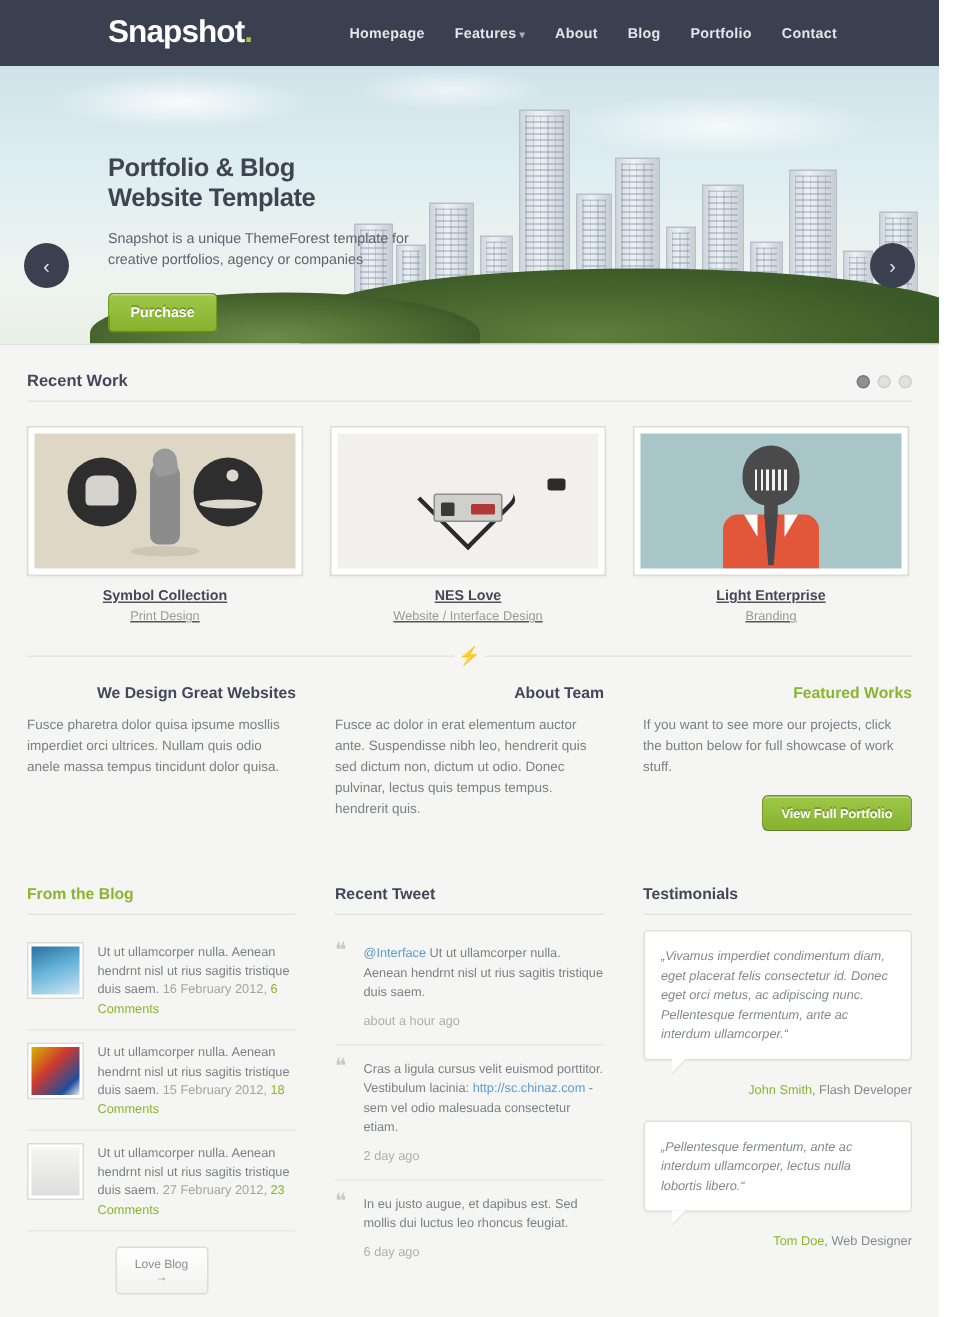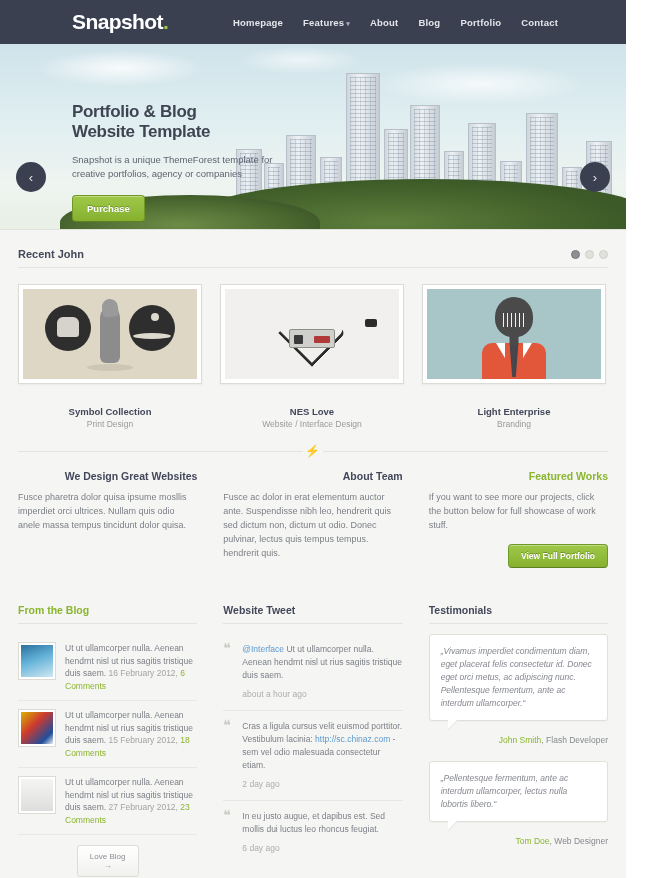--- a/index.html
+++ b/index.html
@@ -102,21 +102,21 @@
   .dot-pg { width:9px; height:9px; border-radius:50%; background:#e0e0dc; border:1px solid #cfcfca; cursor:pointer; }
   .dot-pg.active { background:#8d8f95; border-color:#76787d; }
 
   .works { display:flex; gap:18px; padding-top: 16px; }
   .work { width: 184px; }
   .thumb {
     height: 100px; background:#fff; border:1px solid #dcdcd6; padding:4px;
     box-shadow: 0 1px 2px rgba(0,0,0,.05); position:relative; overflow:hidden;
   }
   .thumb-inner { width:100%; height:100%; position:relative; overflow:hidden; }
-  .w-cap { text-align:center; margin-top: 22px; }
+  .w-cap { text-align:center; margin-top: 8px; text-decoration: underline; }
   .w-cap .t { font-size:9.5px; font-weight:bold; color:#43475a; }
   .w-cap .s { font-size:8.5px; color:#9a9a96; margin-top:2px; }
 
   
   .art1 { background:#ded7c6; }
   .art1 .circ { position:absolute; width:46px; height:46px; border-radius:50%; background:#2e2e2e; top:16px;}
   .art1 .c1 { left:22px; } .art1 .c2 { right:22px; }
   .art1 .eleph{ position:absolute; left:34px; top:28px; width:22px; height:20px; background:#d6d3cc; border-radius:6px 6px 3px 3px;}
   .art1 .moon { position:absolute; right:38px; top:24px; width:8px; height:8px; border-radius:50%; background:#ddd9cf;}
   .art1 .plate{ position:absolute; right:26px; top:44px; width:38px; height:6px; border-radius:50%; background:#ddd9cf;}
@@ -289,21 +289,21 @@
       </div>
     <div class="arrow right">
         <span>›</span>
       </div>
   </div>
 
   <div class="content">
     <div class="inner">
 
       <div class="sect-head">
-        <h2>Recent John</h2>
+        <h2>Recent Work</h2>
         <div class="dots">
           <span class="dot-pg active"></span>
           <span class="dot-pg"></span>
           <span class="dot-pg"></span>
         </div>
       </div>
 
       <div class="works">
         <div class="work">
           <div class="thumb">
@@ -418,21 +418,21 @@
                 <span>27 February 2012,</span>
                 <a href="#">23 Comments</a>
               </span>
             </div>
           </div>
 
           <div class="btn-grey">Love Blog →</div>
         </div>
 
         <div class="wcol">
-          <h3>Website Tweet</h3>
+          <h3>Recent Tweet</h3>
 
           <div class="tweet">
             <span class="qmark">❝</span>
             <div class="ttxt">
               <a href="#">@Interface</a><span> Ut ut ullamcorper nulla. Aenean hendrnt nisl ut rius sagitis tristique duis saem.</span>
               <span class="tago">about a hour ago</span>
             </div>
           </div>
 
           <div class="tweet">

